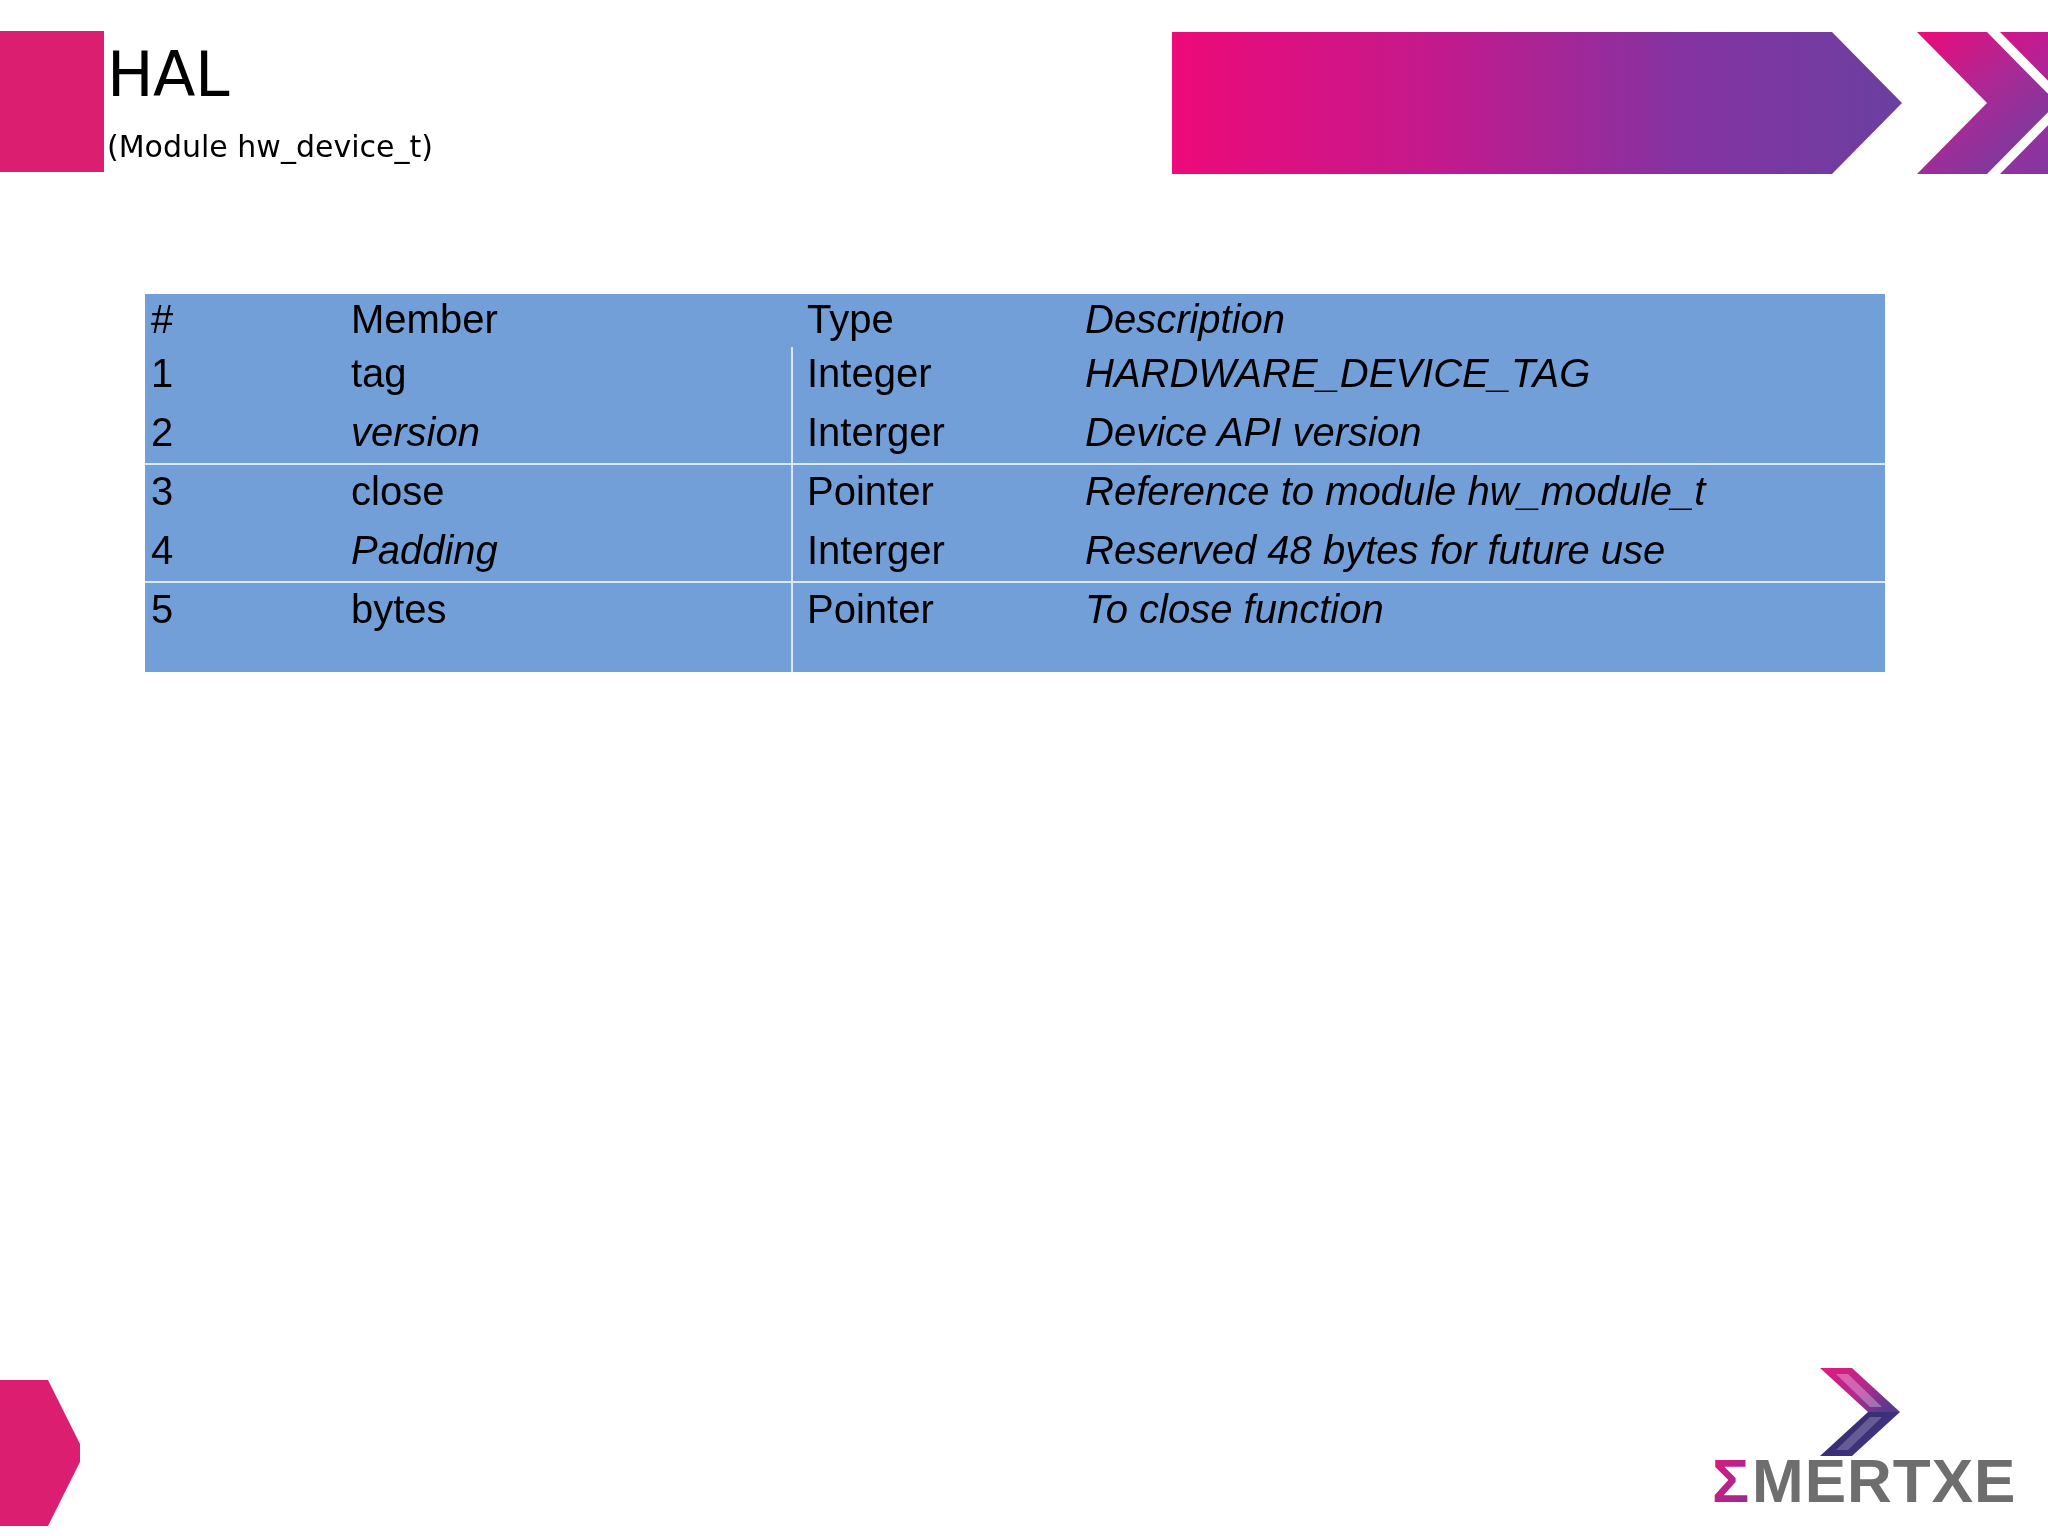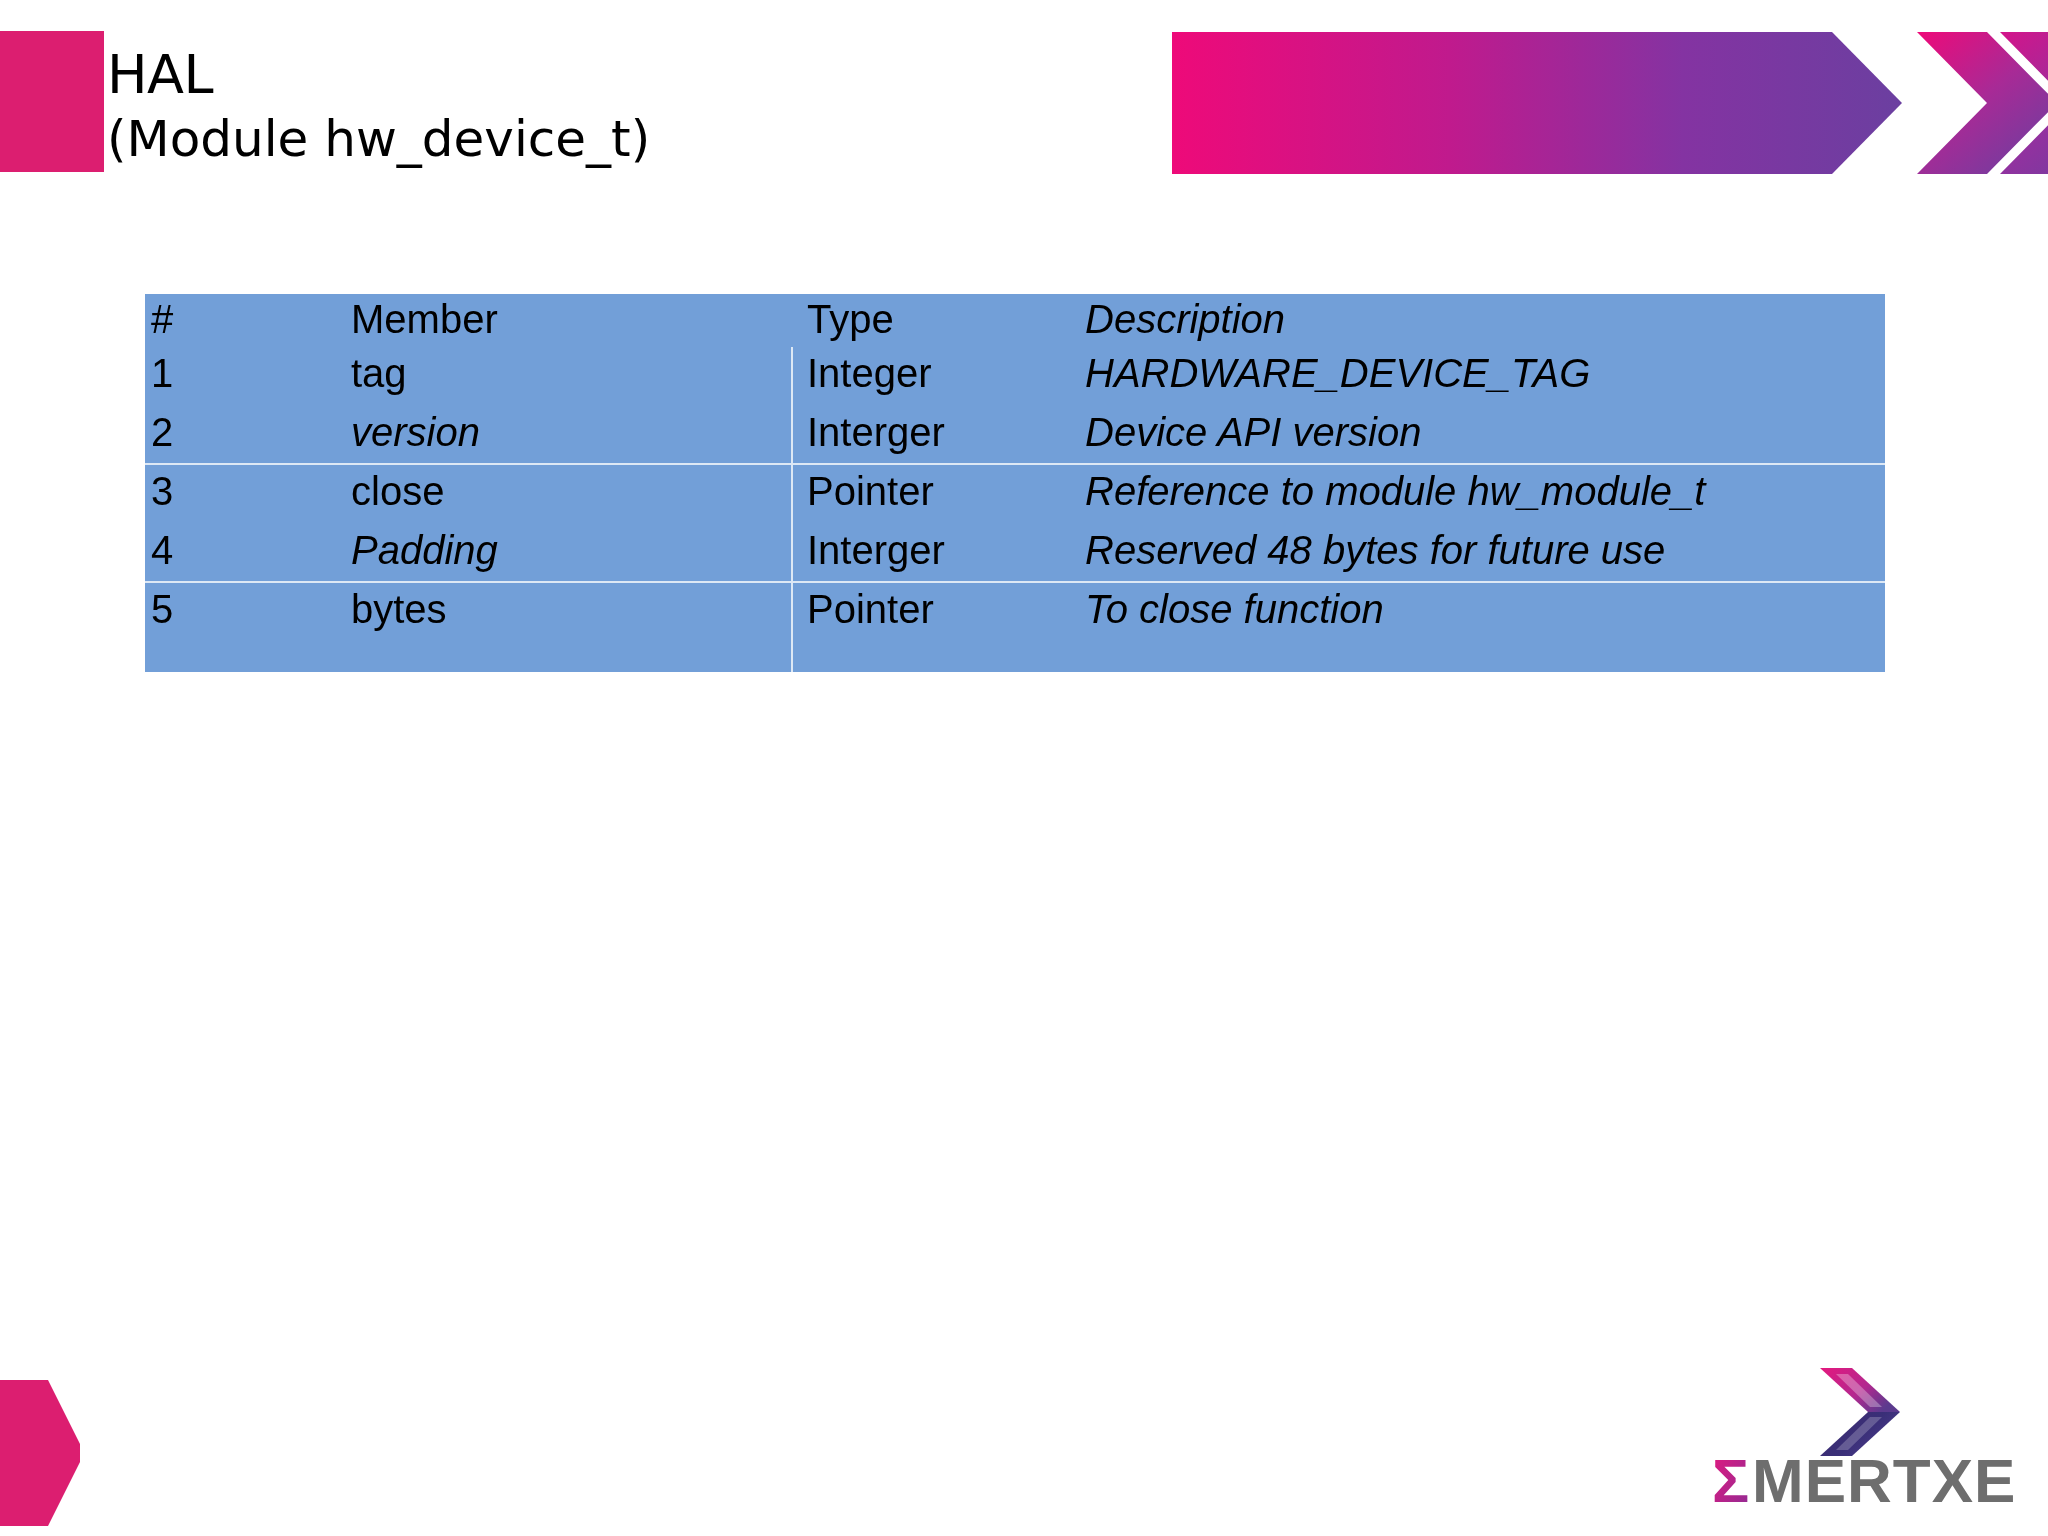--- a/index.html
+++ b/index.html
@@ -27,34 +27,34 @@
 
   
   .title-wrap {
     position: absolute;
     left: 107px;
     top: 42px;
     width: 900px;
   }
   .title-main {
     font-family: "DejaVu Sans", "Liberation Sans", sans-serif;
-    font-size: 54px;
+    font-size: 62px;
     line-height: 66px;
     color: #000000;
     font-weight: 400;
     letter-spacing: -0.5px;
     white-space: nowrap;
   }
   .title-sub {
     font-family: "DejaVu Sans", "Liberation Sans", sans-serif;
-    font-size: 50px;
+    font-size: 30px;
     line-height: 54px;
     color: #000000;
     font-weight: 400;
-    margin-top: 4px;
+    margin-top: 12px;
     white-space: nowrap;
   }
 
   
   .banner {
     position: absolute;
     left: 1172px;
     top: 32px;
     width: 876px;
     height: 142px;

